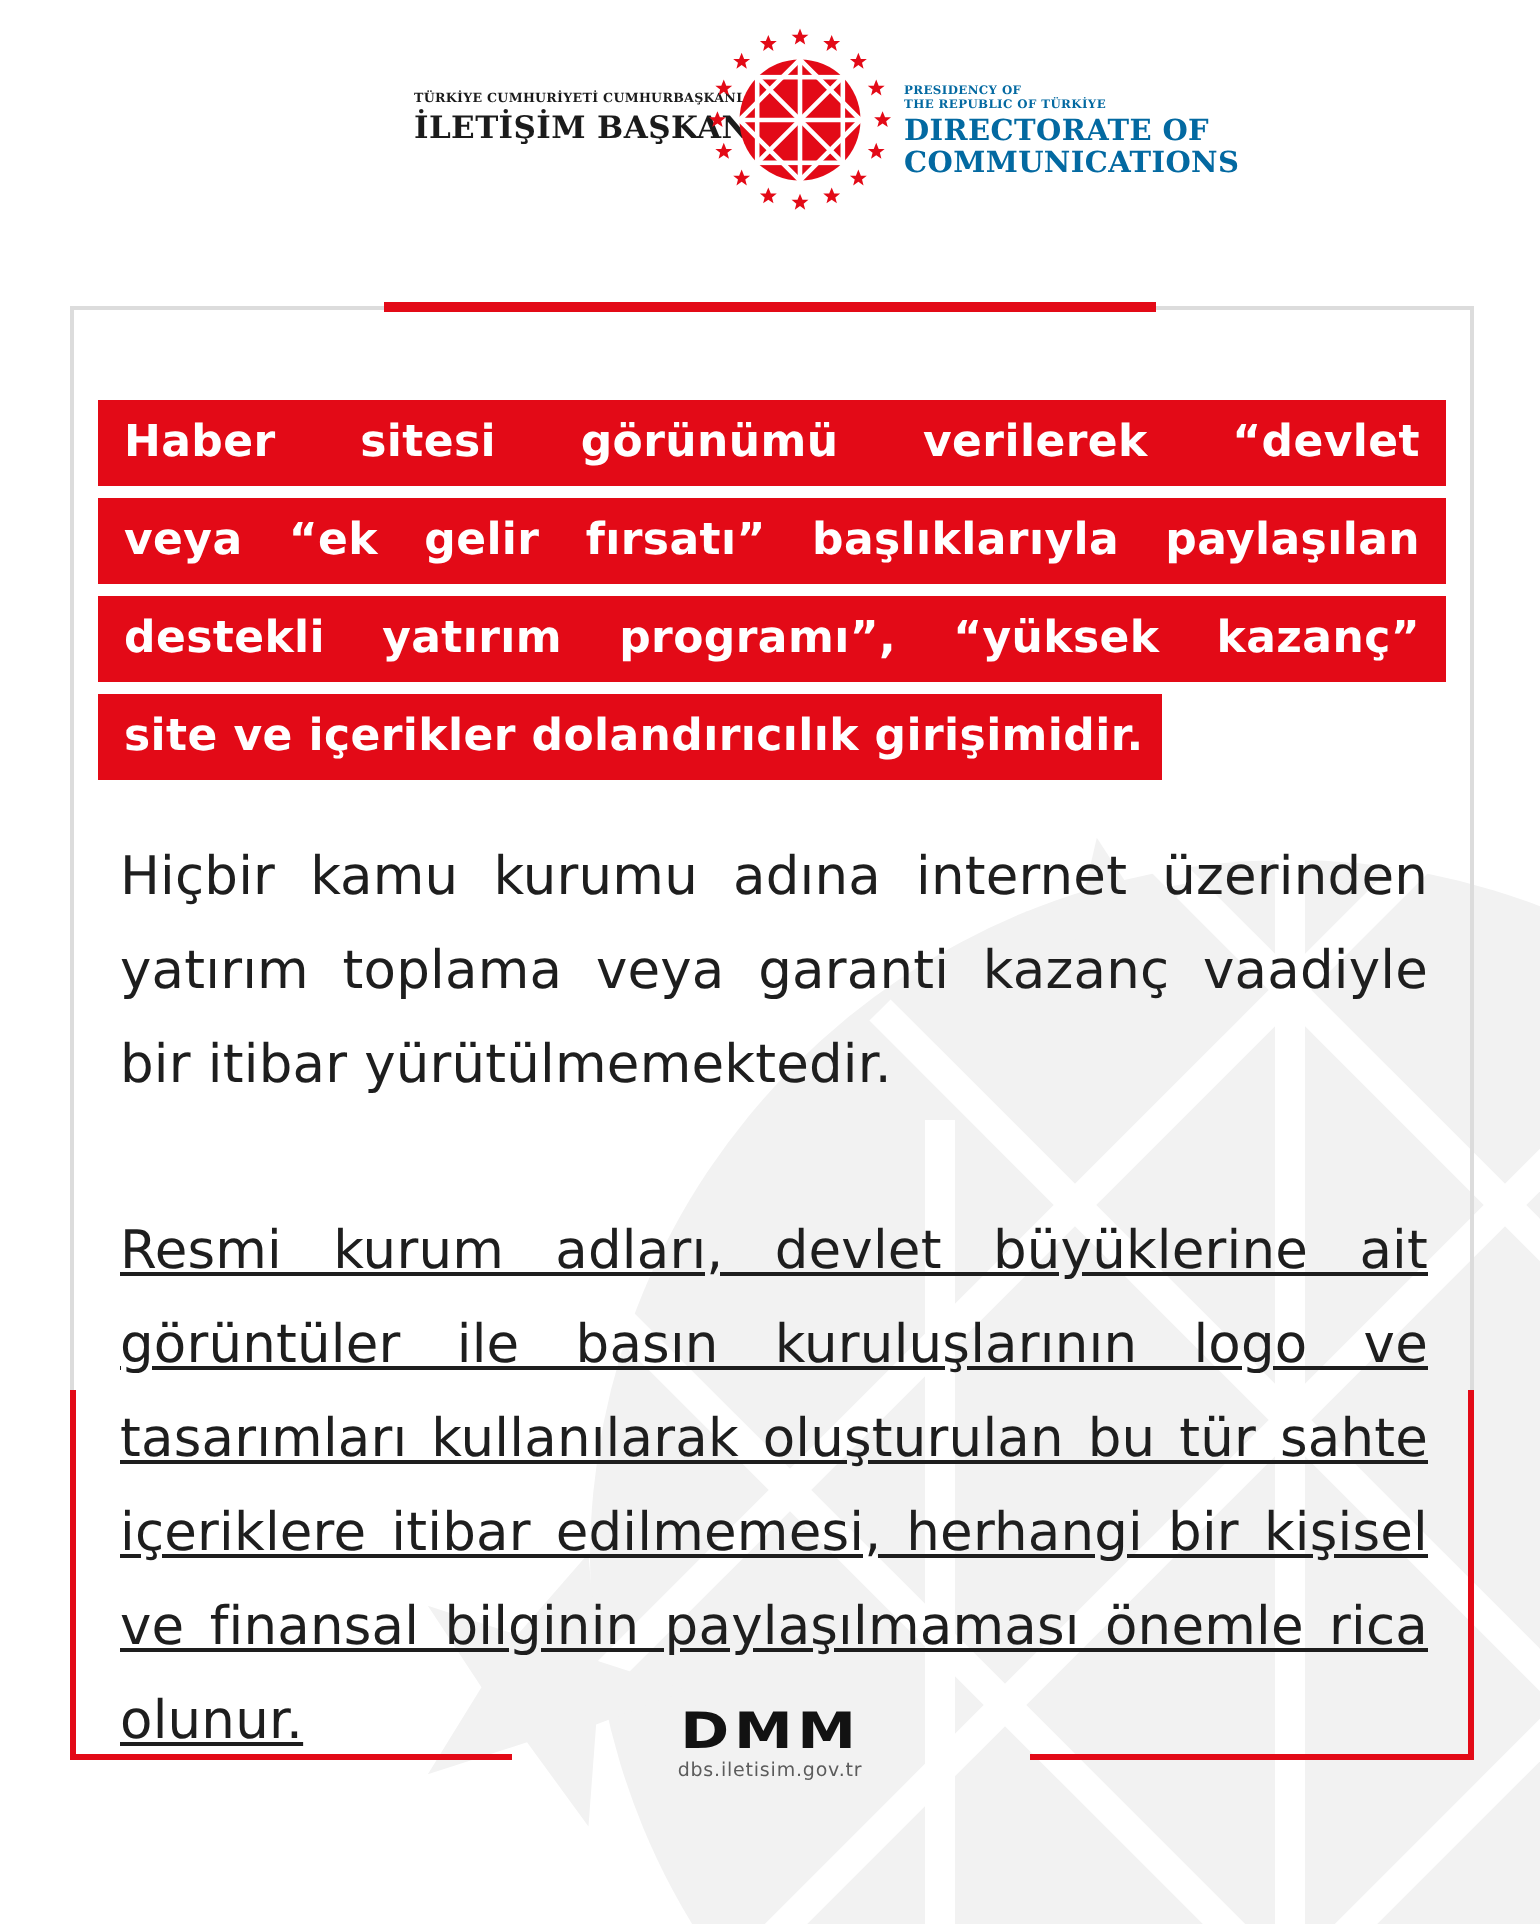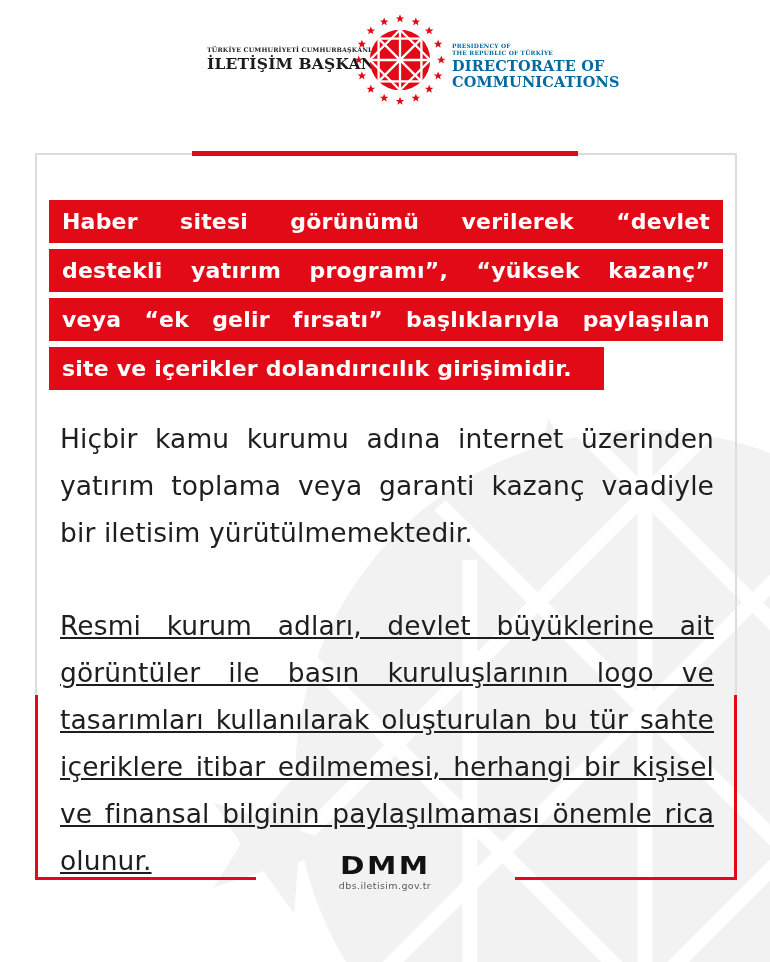--- a/index.html
+++ b/index.html
@@ -33,21 +33,21 @@
   .accent-bl    { position:absolute; left:-2px;  bottom:-3px; width:221px; height:3px; background:var(--red); }
   .accent-br    { position:absolute; right:-2px; bottom:-3px; width:222px; height:3px; background:var(--red); }
 
   .headline { margin:45px 12px 0 12px; }
   .hl-line {
     background:var(--red); color:#ffffff;
     font-weight:bold; font-size:22px; line-height:29px;
     padding:7px 13px 7px 13px; margin-bottom:6px;
     text-align:justify; text-align-last:justify; letter-spacing:0.2px;
   }
-  .hl-line.last { text-align:right; text-align-last:left; width:fit-content; padding-right:32px; }
+  .hl-line.last { text-align:right; text-align-last:left; width:fit-content; padding-right:9px; }
 
   .bodytext { margin:25px 21px 0 23px; }
   .bodytext p {
     font-size:26.5px; line-height:47px; color:#1e1e1e;
     text-align:justify; letter-spacing:0.1px;
   }
   .bodytext p + p { margin-top:46px;text-decoration:underline; }
 
   
   .footer { position:absolute; left:0; top:851px; width:770px; text-align:center; z-index:3; }
@@ -128,27 +128,27 @@
 
 <div class="card">
   <div class="accent-top"></div>
   <div class="accent-left"></div>
   <div class="accent-right"></div>
   <div class="accent-bl"></div>
   <div class="accent-br"></div>
 
   <div class="headline">
     <div class="hl-line">Haber sitesi görünümü verilerek “devlet</div>
+    <div class="hl-line">veya “ek gelir fırsatı” başlıklarıyla paylaşılan</div>
     <div class="hl-line">destekli yatırım programı”, “yüksek kazanç”</div>
-    <div class="hl-line">veya “ek gelir fırsatı” başlıklarıyla paylaşılan</div>
     <div class="hl-line last">site ve içerikler dolandırıcılık girişimidir.</div>
   </div>
 
   <div class="bodytext">
-    <p>Hiçbir kamu kurumu adına internet üzerinden yatırım toplama veya garanti kazanç vaadiyle bir iletisim yürütülmemektedir.</p>
+    <p>Hiçbir kamu kurumu adına internet üzerinden yatırım toplama veya garanti kazanç vaadiyle bir itibar yürütülmemektedir.</p>
     <p>Resmi kurum adları, devlet büyüklerine ait görüntüler ile basın kuruluşlarının logo ve tasarımları kullanılarak oluşturulan bu tür sahte içeriklere itibar edilmemesi, herhangi bir kişisel ve finansal bilginin paylaşılmaması önemle rica olunur.</p>
   </div>
 </div>
 
 <div class="footer">
   <div class="dmm">DMM</div>
   <div class="dmm-url">dbs.iletisim.gov.tr</div>
 </div>
 
 </body></html>

